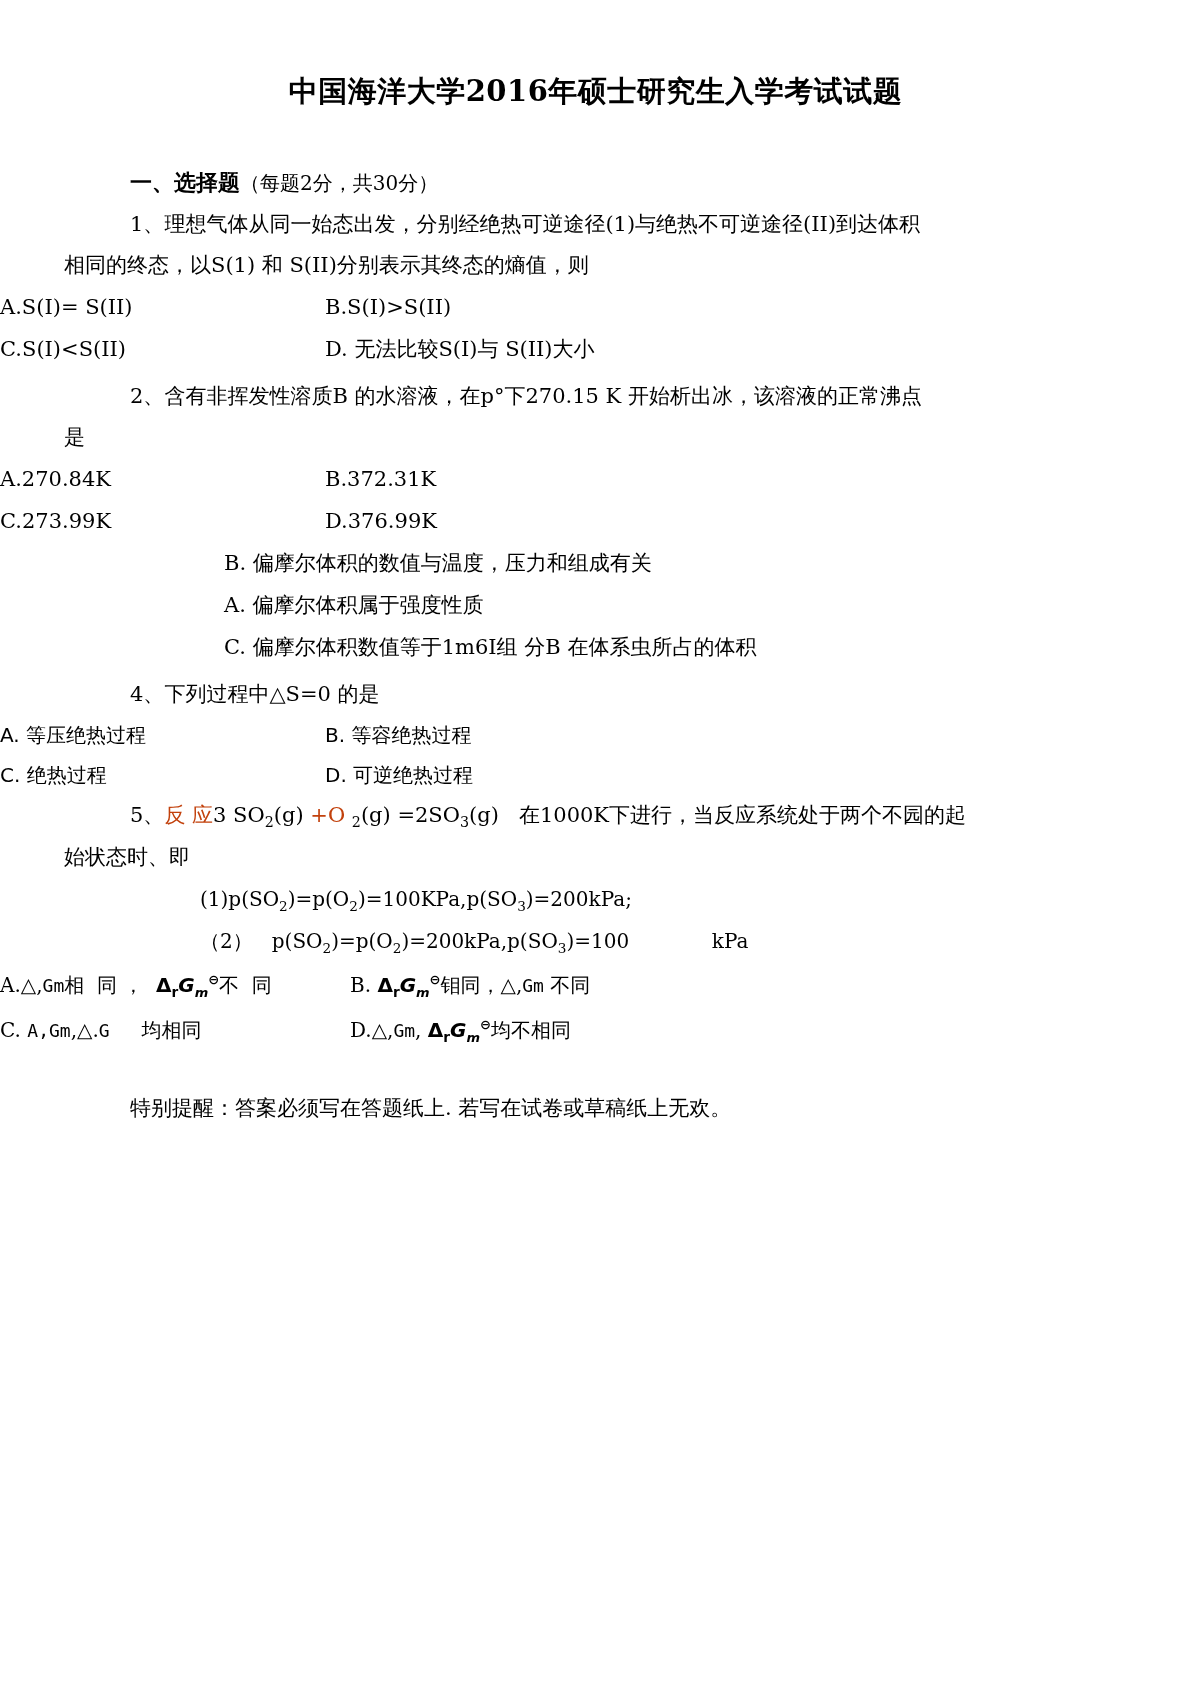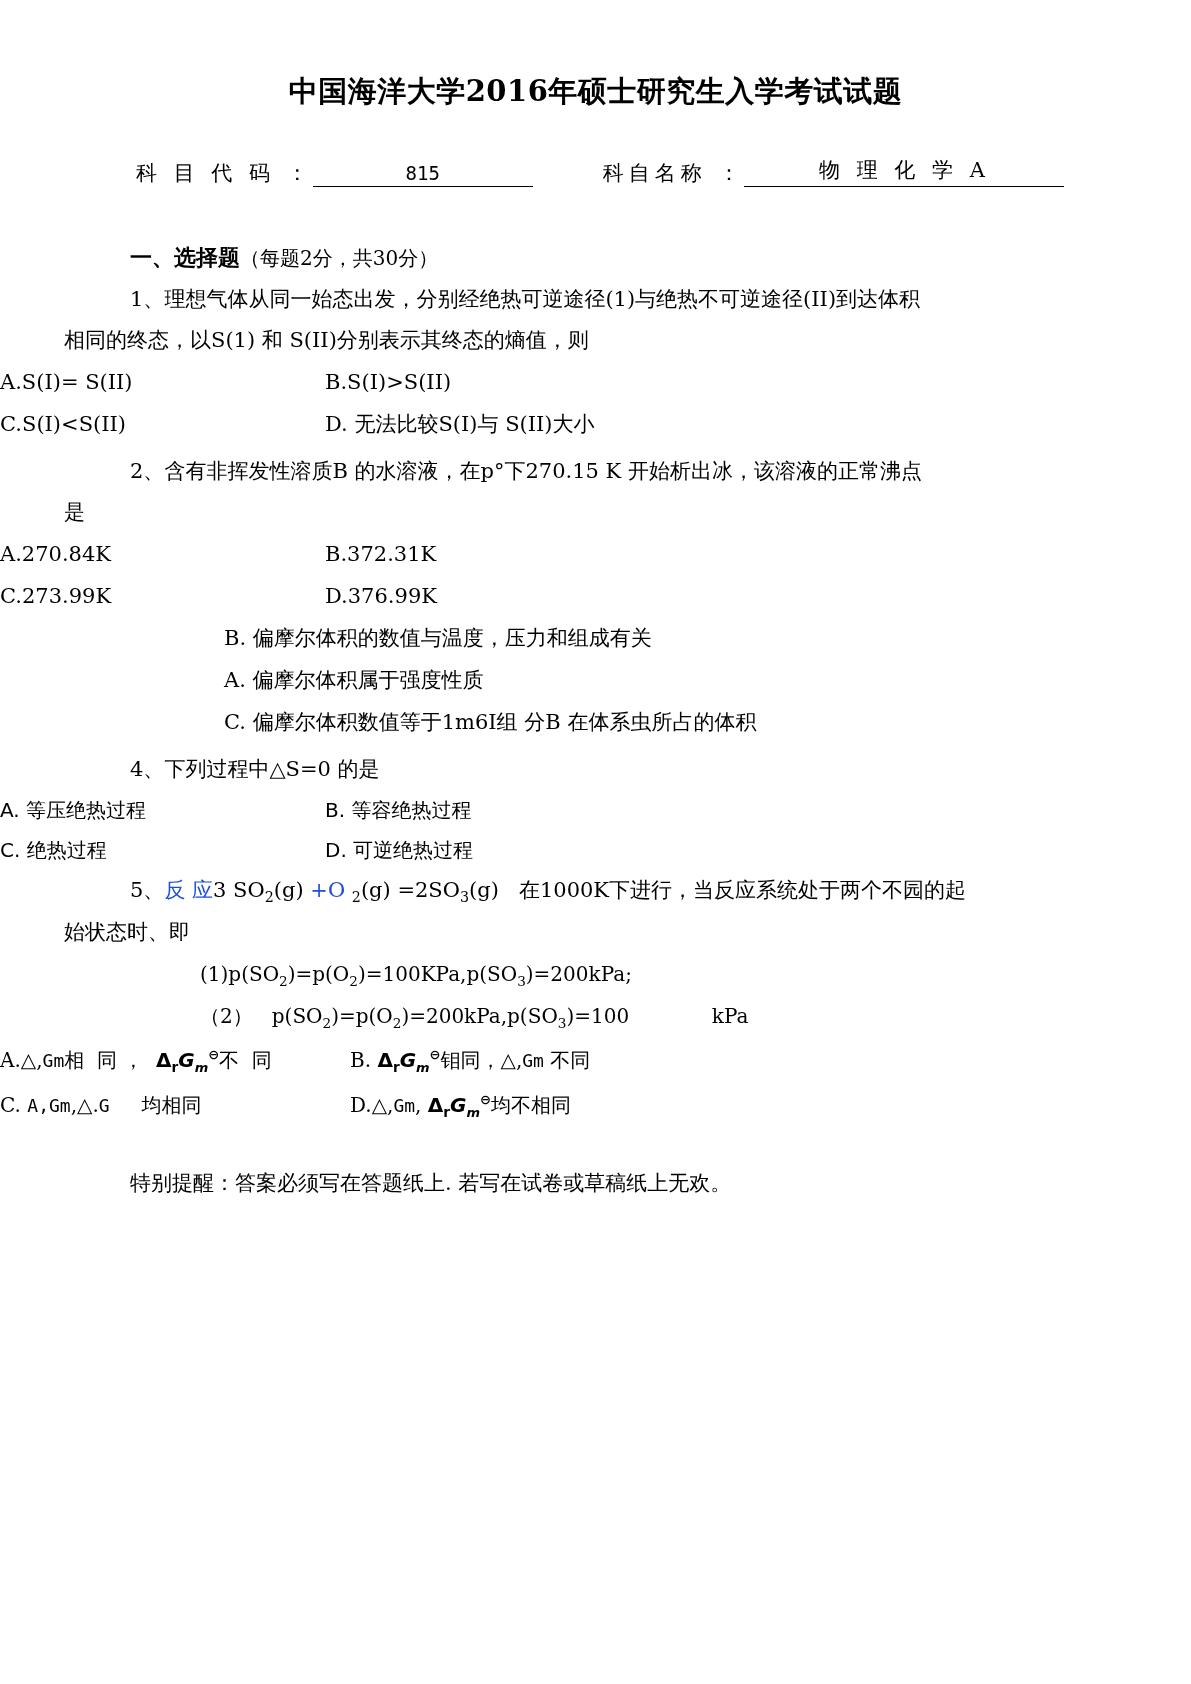--- a/index.html
+++ b/index.html
@@ -108,21 +108,21 @@
   .mono {
     font-family: "DejaVu Sans Mono", "Liberation Mono", monospace;
   }
   .q5-line {
     padding-left: 130px;
     padding-right: 115px;
     font-size: 21px;
     line-height: 1.95;
   }
   .hl {
-    color: #1d4ed8;
+    color: #c2410c;
   }
   .sub-item {
     padding-left: 200px;
     font-size: 20px;
     line-height: 2.1;
   }
   .ans-row {
     display: flex;
     padding-right: 110px;
     font-size: 20px;
@@ -160,27 +160,20 @@
   }
   sub { font-size: 0.68em; }
 </style>
 </head>
 <body>
 
 <div class="page">
 
   <div class="doc-title">中国海洋大学2016年硕士研究生入学考试试题</div>
 
-  <div class="meta-row">
-    <span class="meta-label">科 目 代 码 ：</span>
-    <span class="meta-value">815</span>
-    <span class="meta-gap"></span>
-    <span class="meta-label">科自名称 ：</span>
-    <span class="meta-value-wide">物 理 化 学 A</span>
-  </div>
 
   <div class="section-head">
     <span class="bold">一、</span><span class="bold">选择题</span><span class="small">（每题2分，共30分）</span>
   </div>
 
   <div class="q">
     <span>1、</span><span>理想气体从同一始态出发，分别经绝热可逆途径(1)与绝热不可逆途径(II)到达体积</span>
   </div>
   <div class="q-cont">相同的终态，以S(1) 和 S(II)分别表示其终态的熵值，则</div>
   <div class="opts2">

